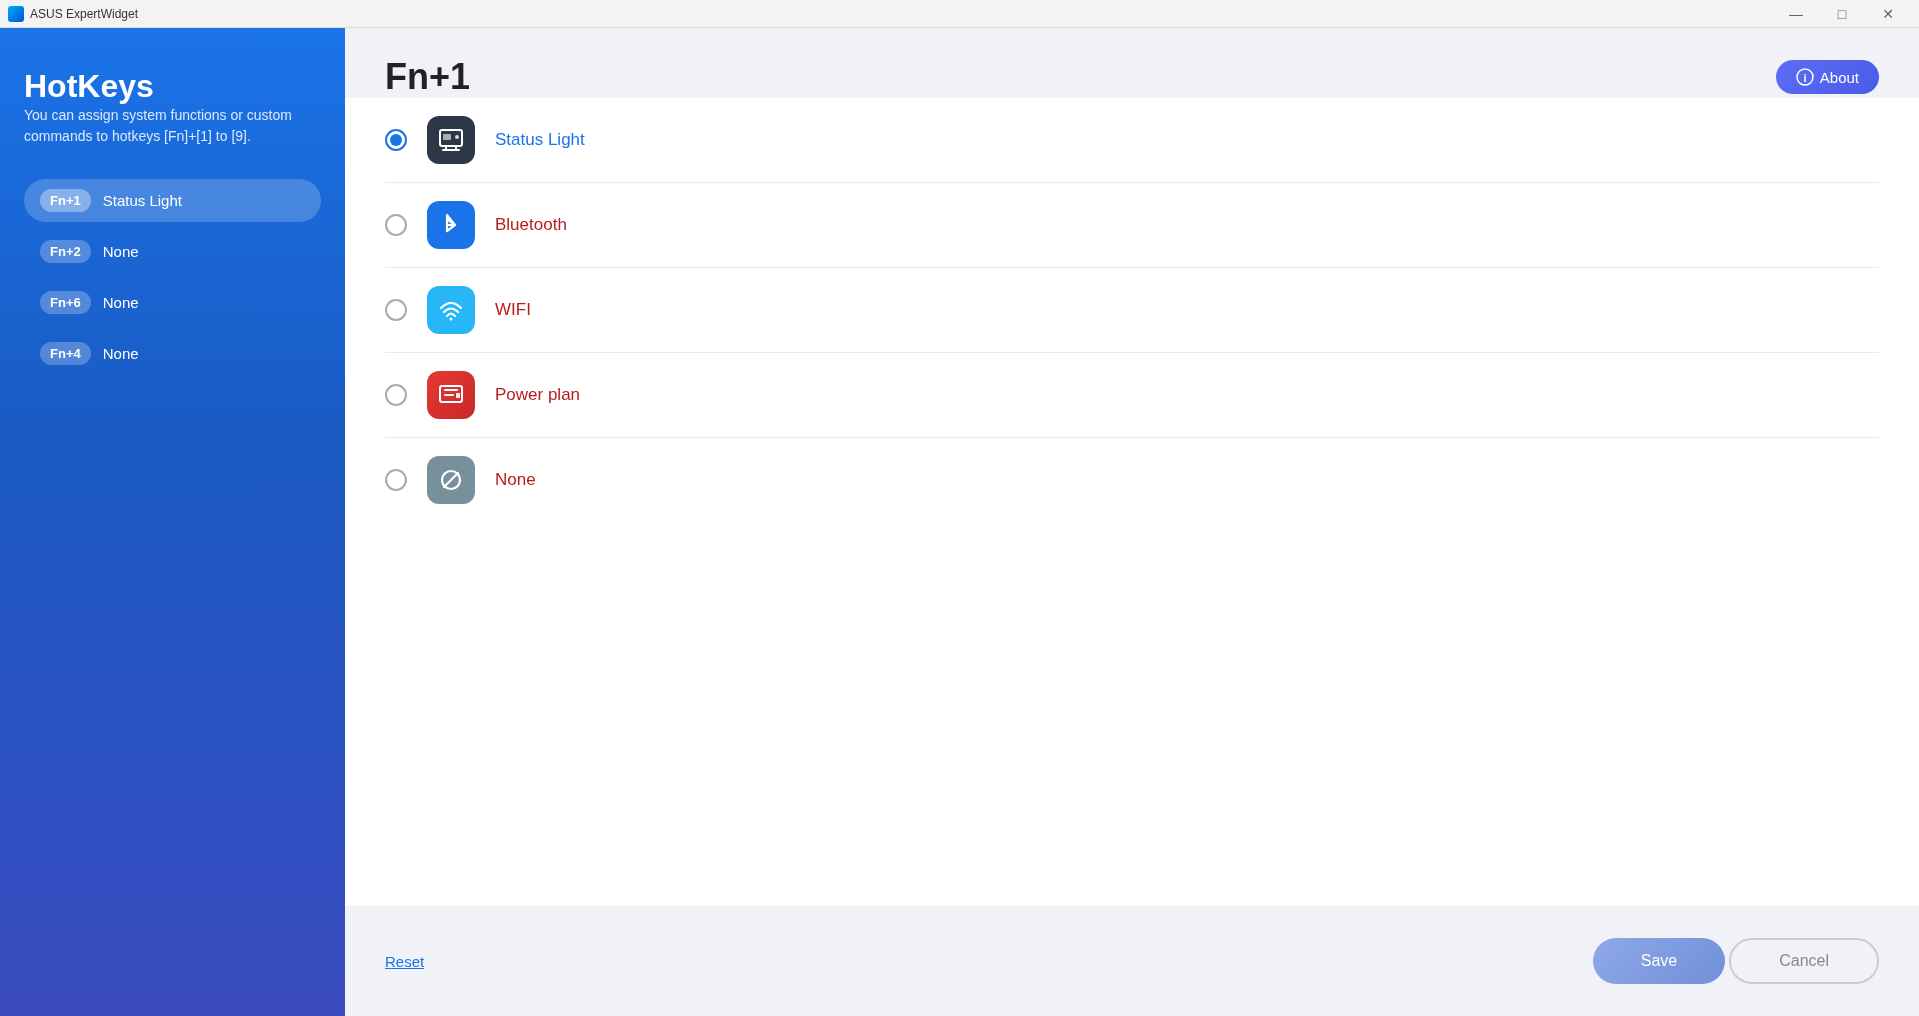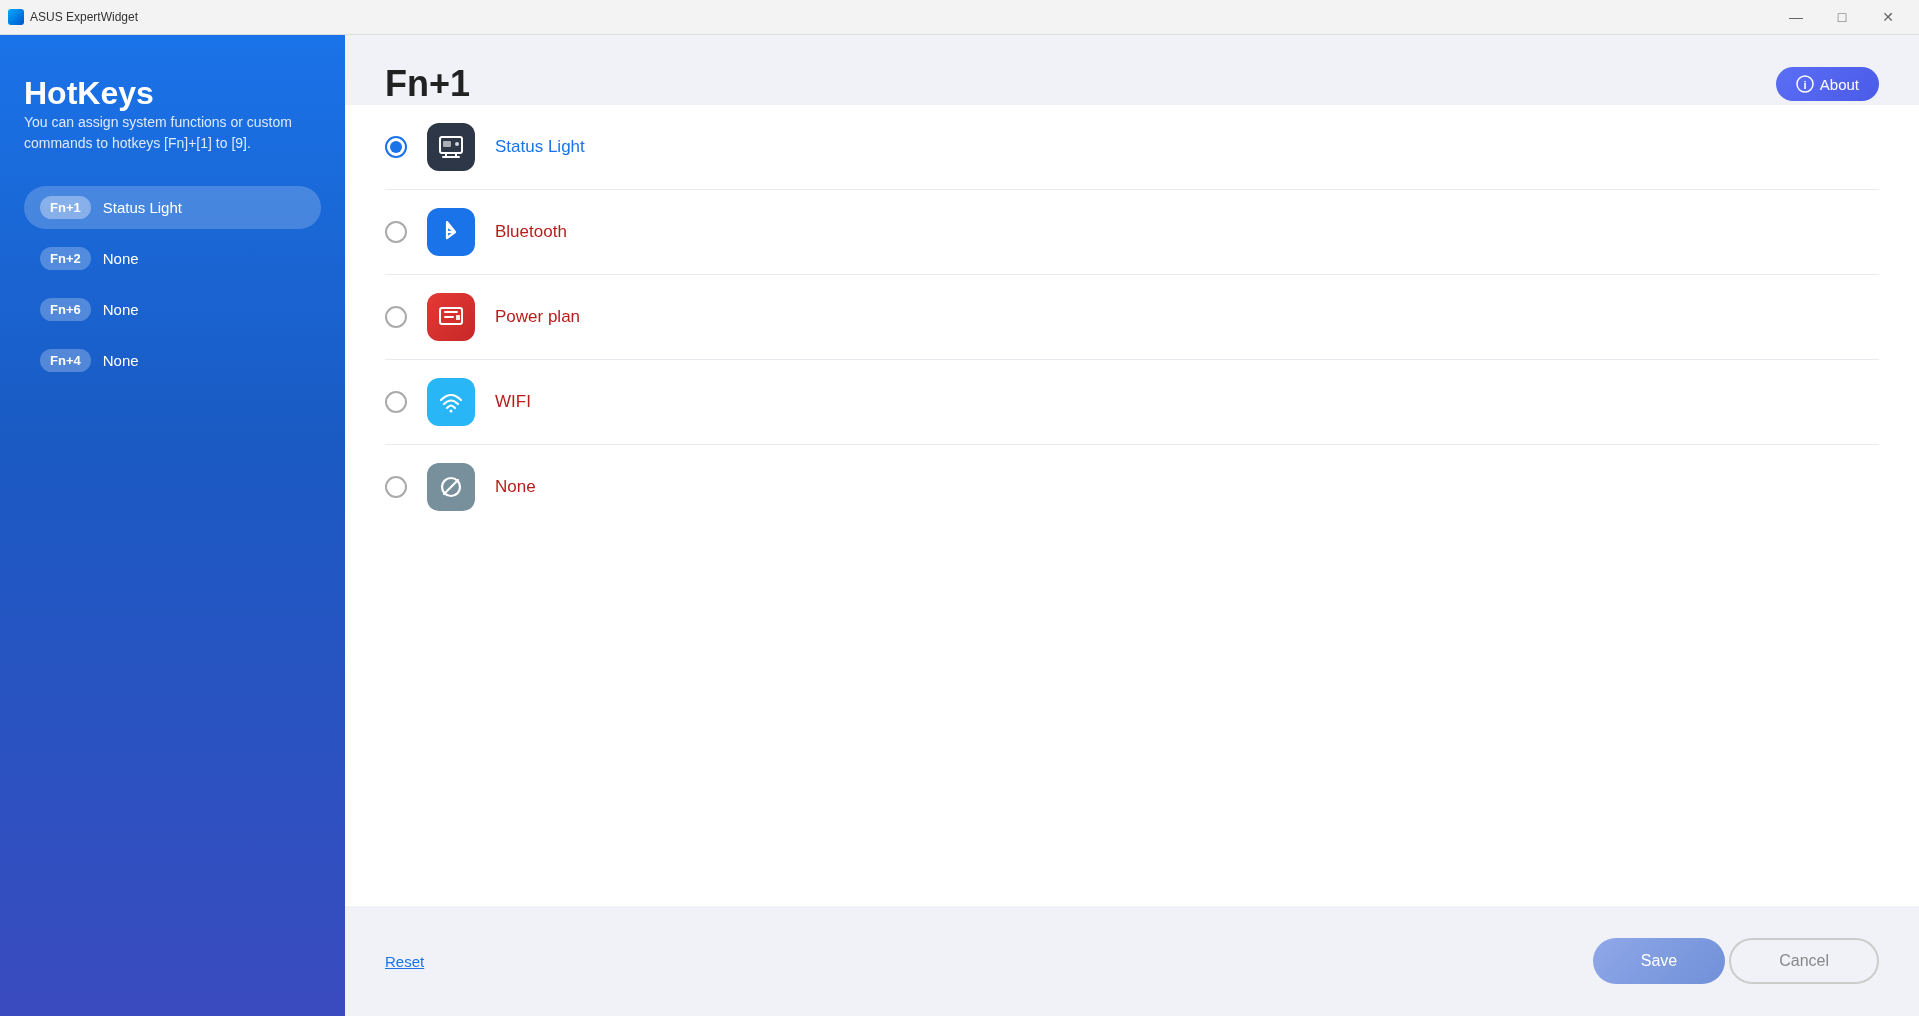--- a/index.html
+++ b/index.html
@@ -13,21 +13,21 @@
       background: #fff;
     }
 
     
     .title-bar {
       display: flex;
       align-items: center;
       justify-content: space-between;
       background: #f3f3f3;
       padding: 0 8px;
-      height: 35px;
+      height: 28px;
       border-bottom: 1px solid #ddd;
       flex-shrink: 0;
     }
     .title-bar-left {
       display: flex;
       align-items: center;
       gap: 6px;
     }
     .title-bar-icon {
       width: 16px;
@@ -379,45 +379,45 @@
           <svg width="28" height="28" viewBox="0 0 28 28" fill="none">
             <path d="M10 8L18 14L10 20V4L18 14" stroke="white" stroke-width="2.2" stroke-linejoin="round" fill="none"></path>
             <path d="M10 14H18" stroke="white" stroke-width="2.2"></path>
           </svg>
         </div>
         <span class="option-label">Bluetooth</span>
       </div>
 
       <div class="option-row">
         <div class="radio-outer"></div>
-        <div class="option-icon power-bg">
-          <svg width="28" height="28" viewBox="0 0 28 28" fill="none">
-            <rect x="3" y="5" width="22" height="16" rx="2" stroke="white" stroke-width="2" fill="none"></rect>
-            <path d="M8 9H20M8 14H16" stroke="white" stroke-width="2" stroke-linecap="round"></path>
-            <rect x="19" y="12" width="4" height="5" rx="0.5" fill="white" opacity="0.9"></rect>
-          </svg>
-        </div>
-        <span class="option-label">Power plan</span>
-      </div>
-
-      <div class="option-row">
-        <div class="radio-outer"></div>
         <div class="option-icon wifi-bg">
           <svg width="28" height="28" viewBox="0 0 28 28" fill="none">
             <path d="M4 12C7.3 8.7 11.4 7 14 7C16.6 7 20.7 8.7 24 12" stroke="white" stroke-width="2.2" stroke-linecap="round" fill="none"></path>
             <path d="M7 16C9.2 13.8 11.5 12.5 14 12.5C16.5 12.5 18.8 13.8 21 16" stroke="white" stroke-width="2.2" stroke-linecap="round" fill="none"></path>
             <path d="M10 20C11.5 18.5 12.7 17.5 14 17.5C15.3 17.5 16.5 18.5 18 20" stroke="white" stroke-width="2.2" stroke-linecap="round" fill="none"></path>
             <circle cx="14" cy="23" r="1.5" fill="white"></circle>
           </svg>
         </div>
         <span class="option-label">WIFI</span>
       </div>
 
       <div class="option-row">
         <div class="radio-outer"></div>
+        <div class="option-icon power-bg">
+          <svg width="28" height="28" viewBox="0 0 28 28" fill="none">
+            <rect x="3" y="5" width="22" height="16" rx="2" stroke="white" stroke-width="2" fill="none"></rect>
+            <path d="M8 9H20M8 14H16" stroke="white" stroke-width="2" stroke-linecap="round"></path>
+            <rect x="19" y="12" width="4" height="5" rx="0.5" fill="white" opacity="0.9"></rect>
+          </svg>
+        </div>
+        <span class="option-label">Power plan</span>
+      </div>
+
+      <div class="option-row">
+        <div class="radio-outer"></div>
         <div class="option-icon none-bg">
           <svg width="28" height="28" viewBox="0 0 28 28" fill="none">
             <circle cx="14" cy="14" r="9" stroke="white" stroke-width="2.2" fill="none"></circle>
             <path d="M7 21L21 7" stroke="white" stroke-width="2.2" stroke-linecap="round"></path>
           </svg>
         </div>
         <span class="option-label">None</span>
       </div>
 
     </div>

